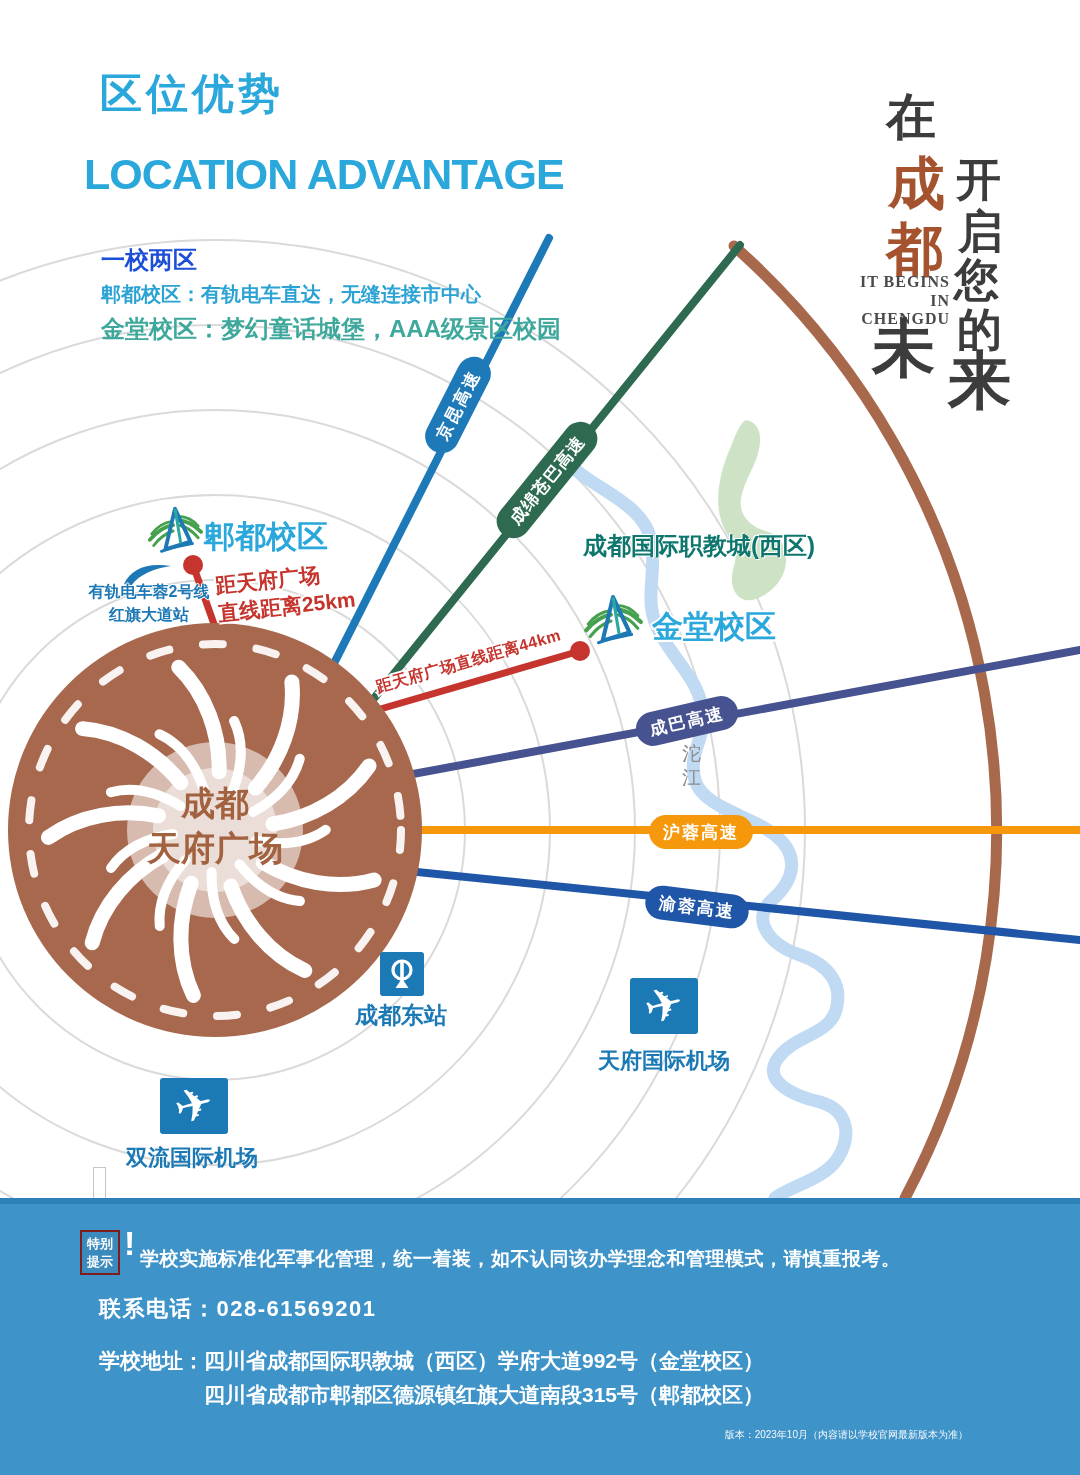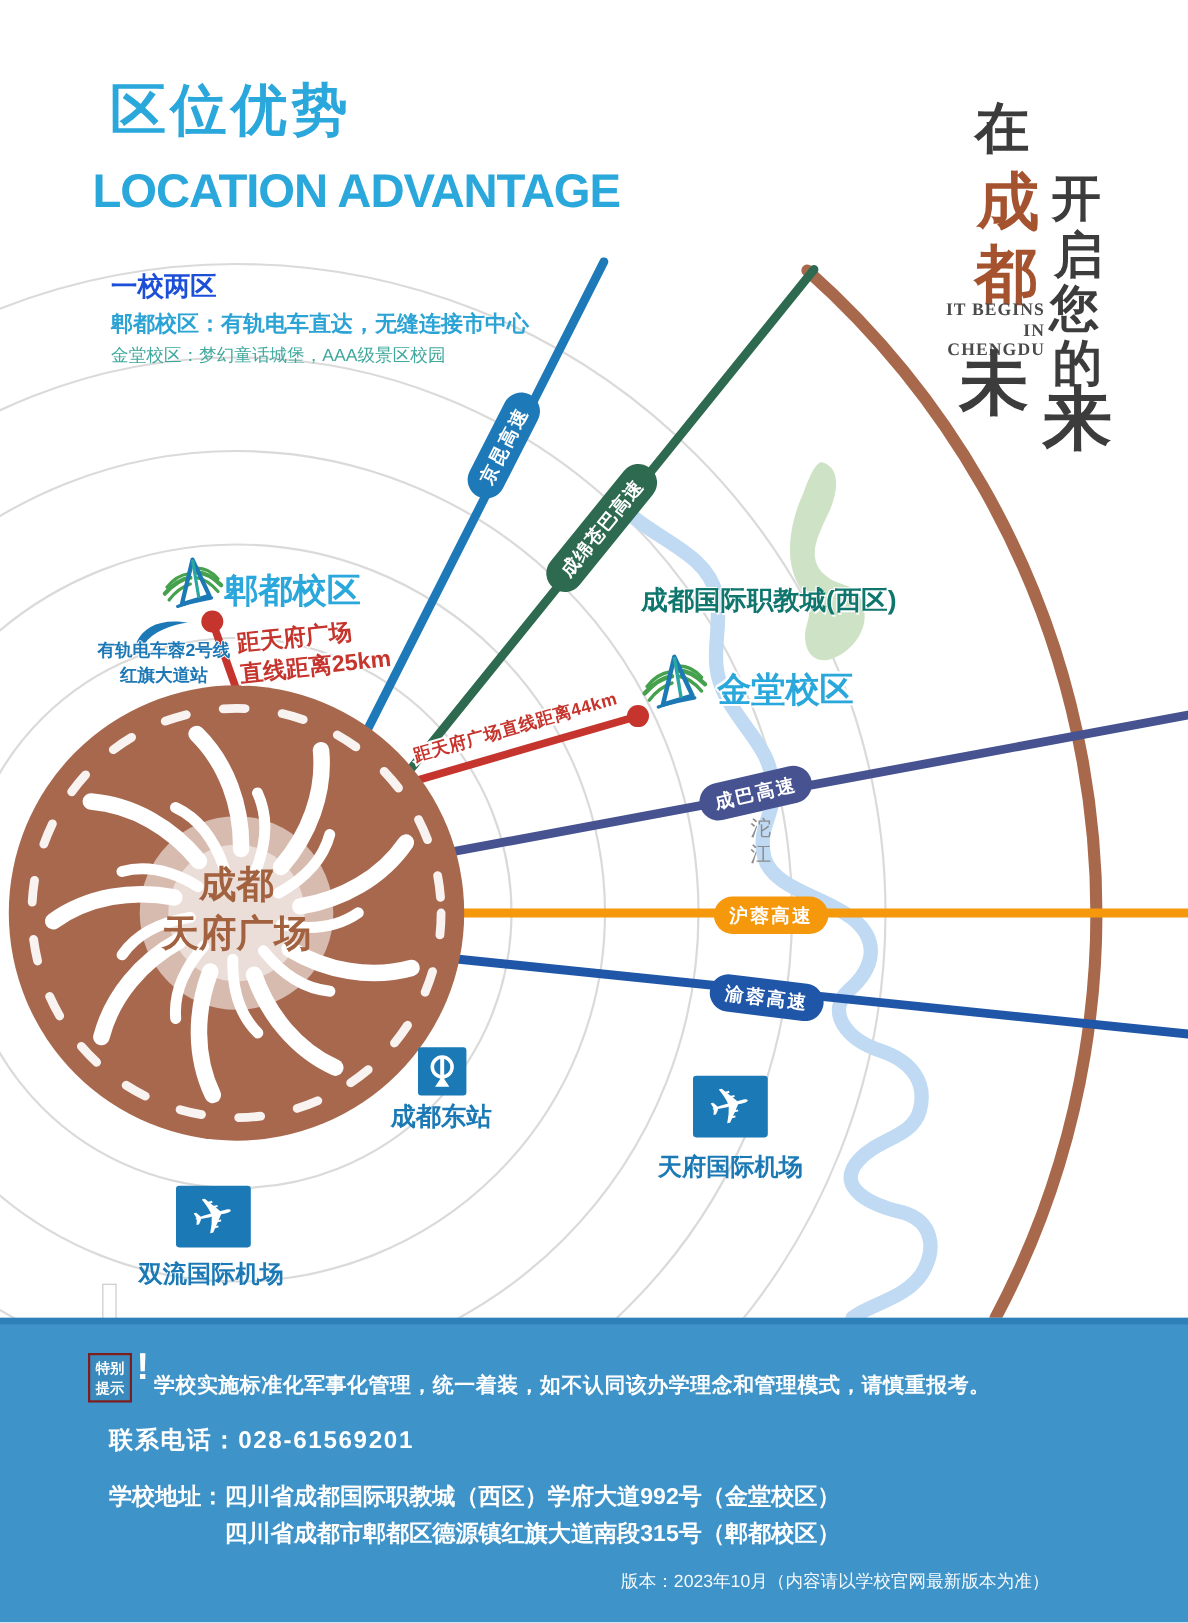--- a/index.html
+++ b/index.html
@@ -3,25 +3,25 @@
 <meta charset="utf-8">
 <style>
   html,body{margin:0;padding:0;background:#fff;}
   .poster{position:relative;width:1080px;height:1475px;background:#fff;overflow:hidden;
           font-family:"Liberation Sans","DejaVu Sans",sans-serif;}
   .abs{position:absolute;}
   .map-svg{position:absolute;left:0;top:0;}
   svg text{font-family:"Liberation Sans","DejaVu Sans",sans-serif;}
 
   
-  .title-cn{left:100px;top:66px;font-size:51px;font-weight:900;color:#2AA7DB;letter-spacing:4px;}
+  .title-cn{left:100px;top:66px;font-size:42px;font-weight:900;color:#2AA7DB;letter-spacing:4px;}
   .title-en{left:84px;top:150px;font-size:43px;font-weight:700;color:#2AA7DB;letter-spacing:-1px;}
   .intro-heading{left:101px;top:244px;font-size:24px;font-weight:700;color:#1d4ed8;}
   .intro-line1{left:101px;top:281px;font-size:20px;font-weight:700;color:#2BA3D4;}
-  .intro-line2{left:101px;top:313px;font-size:16px;font-weight:400;color:#3FA89D;}
+  .intro-line2{left:101px;top:313px;font-size:24px;font-weight:700;color:#3FA89D;}
 
   
   .serif{font-family:"Liberation Serif","DejaVu Serif",serif;font-weight:600;}
   .sl-dark{color:#3C3C3C;}
   .sl-brown{color:#A5532F;}
   .sl-en{color:#4A4A4A;font-size:16px;letter-spacing:1px;text-align:right;}
 
   
   .campus-label{font-size:31px;font-weight:800;color:#2AA7DB;
     text-shadow:-2px 0 0 #fff,2px 0 0 #fff,0 -2px 0 #fff,0 2px 0 #fff,
@@ -39,21 +39,21 @@
   .poi-label{font-size:22px;font-weight:700;color:#1B79B5;}
 
   
   .footer{left:0;top:1198px;width:1080px;height:277px;background:#3E93C9;border-top:6px solid #2E80B8;color:#fff;}
   .notice-badge{position:absolute;left:80px;top:26px;width:36px;height:38px;border:2px solid #7f1d1d;
     background:rgba(0,0,0,.06);text-align:center;font-size:13px;font-weight:700;line-height:1.35;padding-top:3px;}
   .notice-bang{position:absolute;left:124px;top:20px;font-size:34px;font-weight:900;}
   .notice-text{position:absolute;left:140px;top:42px;font-size:19px;font-weight:700;letter-spacing:.5px;white-space:nowrap;}
   .phone{position:absolute;left:99px;top:90px;font-size:22px;font-weight:700;letter-spacing:1.5px;}
   .addr{position:absolute;left:99px;top:140px;display:flex;font-size:21px;font-weight:700;line-height:1.6;}
-  .version{position:absolute;right:126px;top:224px;font-size:16px;opacity:.95;}
+  .version{position:absolute;right:112px;top:224px;font-size:10px;opacity:.95;}
 
   .artifact{left:93px;top:1167px;width:11px;height:31px;background:#fff;border:1px solid #C6C6C6;}
 </style>
 </head>
 <body>
 
 <div class="poster">
 
   <svg class="map-svg" width="1080" height="1198" viewBox="0 0 1080 1198">
 

